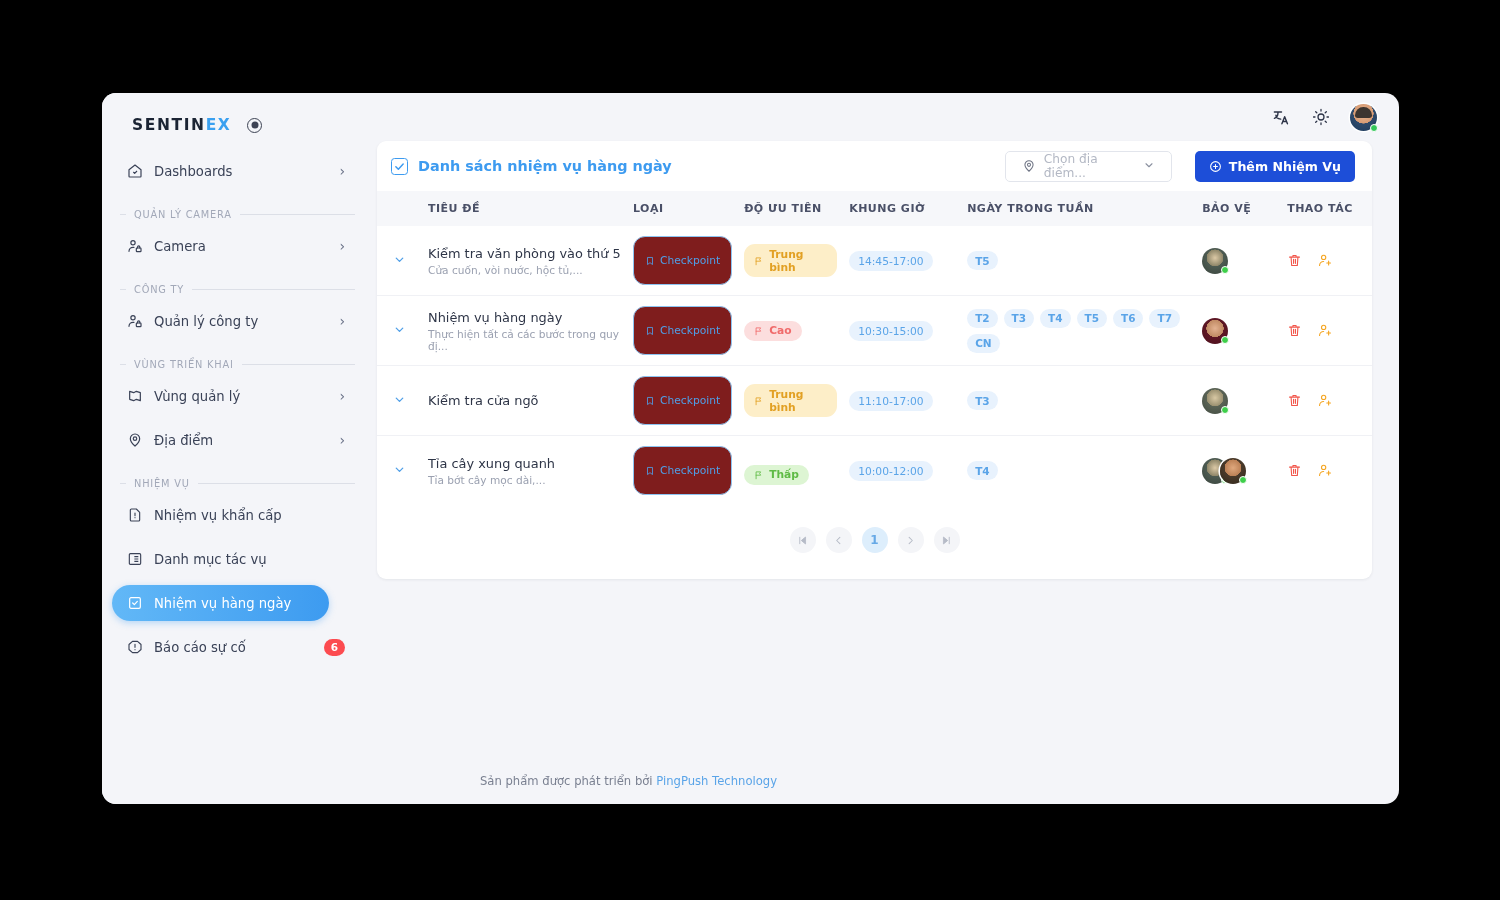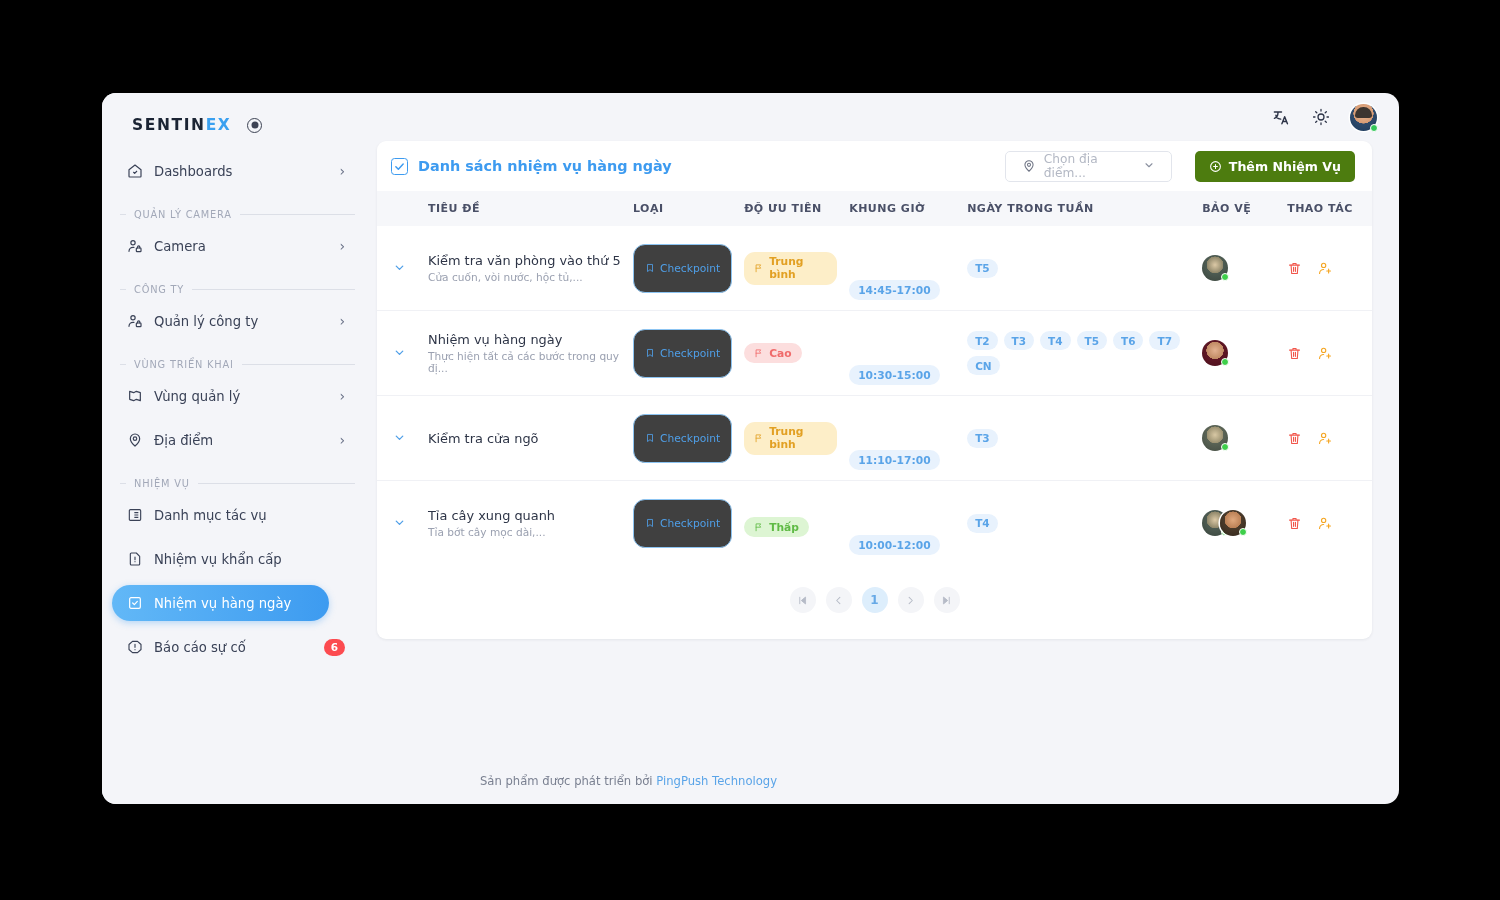--- a/index.html
+++ b/index.html
@@ -138,21 +138,21 @@
     width: 167px; height: 31px;
     border: 1px solid #e2e5ec; border-radius: 5px;
     display: flex; align-items: center; gap: 8px;
     padding: 0 16px; cursor: pointer; background: #fff;
   }
   .loc-select .ph { flex: 1; color: #b3b8c4; font-size: 12.2px; }
   .loc-select .pin { color: #6f7585; display:flex; }
   .loc-select .cv { color: #8b91a0; font-size: 12px; }
 
   .add-btn {
-    height: 31px; background: #4d7c0f; color: #fff;
+    height: 31px; background: #1d4ed8; color: #fff;
     border: none; border-radius: 5px;
     display: flex; align-items: center; gap: 7px;
     padding: 0 14px; font-size: 12.6px; font-weight: 700;
     cursor: pointer; margin-left: 11px;
     font-family: inherit;
   }
 
   table { width: 100%; border-collapse: collapse; }
   thead th {
     background: #f6f7fa;
@@ -166,34 +166,34 @@
   tbody tr:last-child { border-bottom: none; }
   tbody td { padding: 10px 6px; vertical-align: middle; }
   td.chev-cell { text-align: center; color: #4f9fe8; cursor: pointer; width: 45px; }
   .task-title { font-size: 12.9px; color: #2e3547; font-weight: 500; }
   .task-sub { font-size: 10.6px; color: #9aa0b0; margin-top: 3px; }
 
   .chip-type {
     display: inline-flex; align-items: center; gap: 5px;
     border: 1px solid #8cc4f2; color: #4f9fe8;
     border-radius: 12px; padding: 17px 11px;
-    font-size: 10.7px; background: #404040;
+    font-size: 10.7px; background: #7f1d1d;
   }
   .chip-prio {
     display: inline-flex; align-items: center; gap: 5px;
     border-radius: 11px; padding: 3.5px 10px;
     font-size: 10.7px; font-weight: 600;
   }
   .prio-med { background: #fdeec8; color: #e2a023; }
   .prio-high { background: #fcdede; color: #f06b6b; }
   .prio-low { background: #ddf5d3; color: #5fbb45; margin-top: 8px; }
 
   .chip-time {
     display: inline-block; background: #e8f2fd; color: #5aa4e8;
-    border-radius: 10px; padding: 3.5px 9px; font-size: 10.7px; font-weight: 700; margin-top: 44px;
+    border-radius: 10px; padding: 3.5px 9px; font-size: 10.7px; font-weight: 400;
   }
   .days { display: flex; gap: 6px; flex-wrap: wrap; }
   .chip-day {
     background: #e8f2fd; color: #5aa4e8; border-radius: 10px;
     padding: 3.5px 8px; font-size: 10.5px; font-weight: 600; min-width: 25px;
     text-align: center;
   }
 
   .avatars { display: flex; }
   .av {
@@ -345,36 +345,36 @@
       </div>
 
       <div class="sec">
         <span class="line-l"></span>
         <span>NHIỆM VỤ</span>
         <span class="line-r"></span>
       </div>
 
       <div class="nav-item">
         <span class="ico">
+          <svg width="16" height="16" viewBox="0 0 24 24" fill="none" stroke="currentColor" stroke-width="1.7" stroke-linejoin="round" stroke-linecap="round">
+              <path d="M14 3H6.5A1.5 1.5 0 005 4.5v15A1.5 1.5 0 006.5 21h11a1.5 1.5 0 001.5-1.5V8z"></path>
+              <path d="M12 9v4M12 16h.01"></path>
+            </svg>
+        </span>
+        <span class="lbl">Nhiệm vụ khẩn cấp</span>
+      </div>
+
+      <div class="nav-item">
+        <span class="ico">
           <svg width="16" height="16" viewBox="0 0 24 24" fill="none" stroke="currentColor" stroke-width="1.7" stroke-linejoin="round">
               <rect x="3.5" y="4" width="17" height="16" rx="1.6"></rect>
               <path d="M7.5 8.5h.01M7.5 12h.01M7.5 15.5h.01M11 8.5h6M11 12h6M11 15.5h6"></path>
             </svg>
         </span>
         <span class="lbl">Danh mục tác vụ</span>
-      </div>
-
-      <div class="nav-item">
-        <span class="ico">
-          <svg width="16" height="16" viewBox="0 0 24 24" fill="none" stroke="currentColor" stroke-width="1.7" stroke-linejoin="round" stroke-linecap="round">
-              <path d="M14 3H6.5A1.5 1.5 0 005 4.5v15A1.5 1.5 0 006.5 21h11a1.5 1.5 0 001.5-1.5V8z"></path>
-              <path d="M12 9v4M12 16h.01"></path>
-            </svg>
-        </span>
-        <span class="lbl">Nhiệm vụ khẩn cấp</span>
       </div>
 
       <div class="nav-item active">
         <span class="ico">
           <svg width="16" height="16" viewBox="0 0 24 24" fill="none" stroke="currentColor" stroke-width="1.8" stroke-linejoin="round" stroke-linecap="round">
               <rect x="4" y="4" width="16" height="16" rx="2"></rect>
               <path d="M8.5 12l2.5 2.5 4.5-5"></path>
             </svg>
         </span>
         <span class="lbl">Nhiệm vụ hàng ngày</span>

